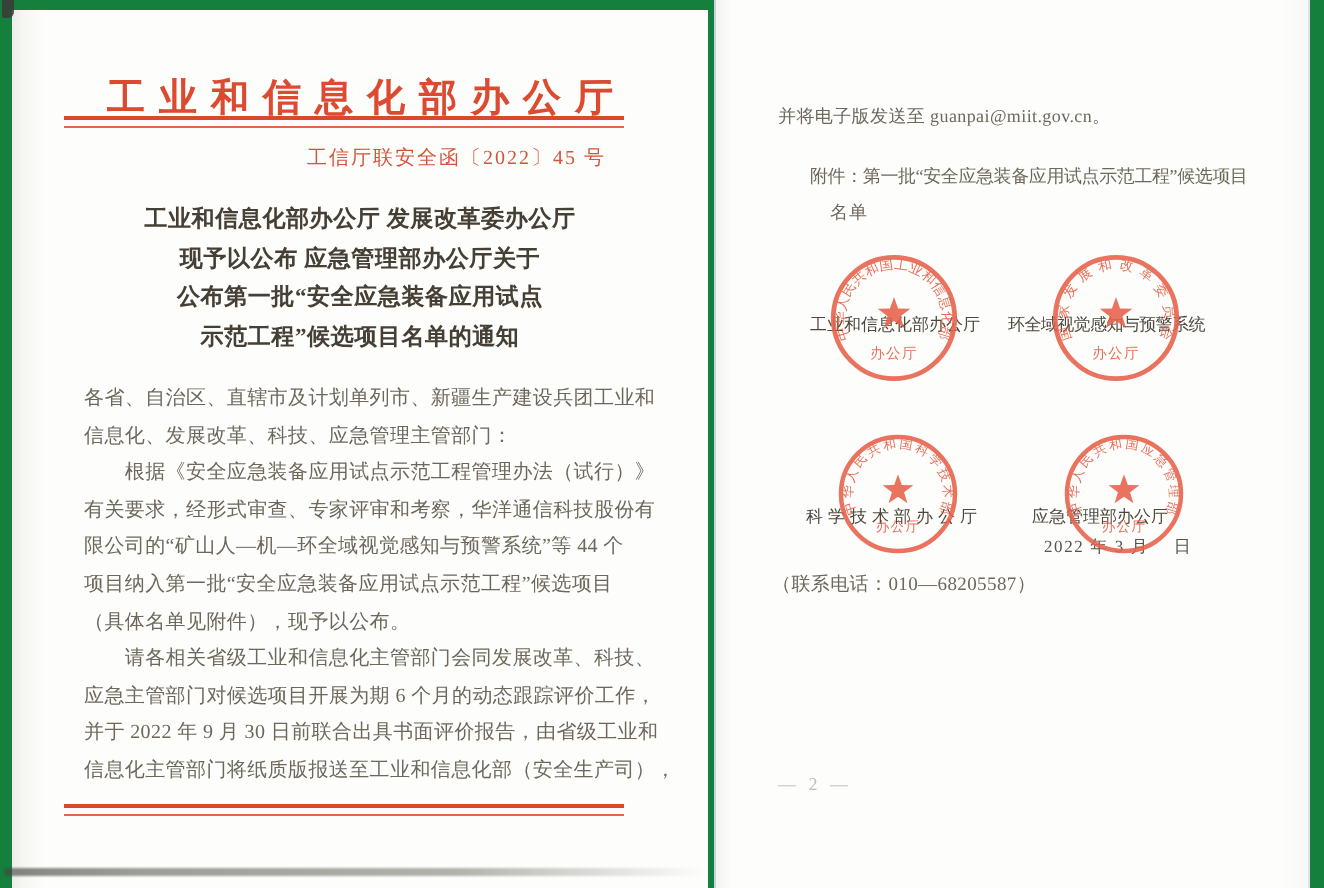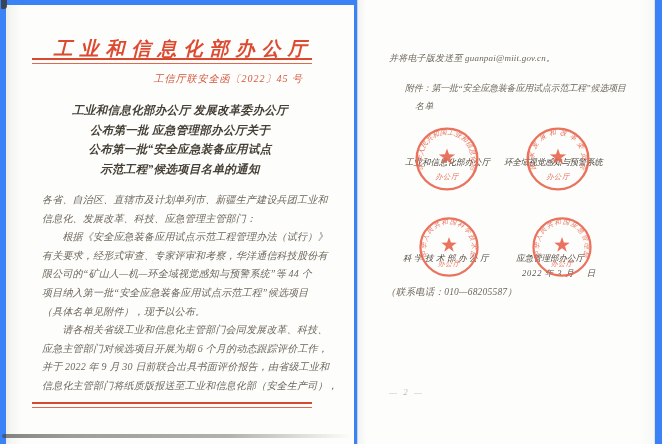--- a/index.html
+++ b/index.html
@@ -1,20 +1,19 @@
 <!DOCTYPE html>
 <html><head>
 <meta charset="utf-8">
 <style>
   html,body{margin:0;padding:0;background:#ffffff;}
   .scan{
     position:relative;width:662px;height:444px;overflow:hidden;
-    background:#3b82f6;
+    background:#15803d;
     font-family:"Liberation Serif","DejaVu Serif",serif;
-    font-style:italic;
   }
   .page{position:absolute;background:#fdfdfb;}
   .page-left{
     left:6px;top:5px;width:348px;height:439px;
     background:linear-gradient(90deg,#ececea 0px,#f6f6f3 6px,#fdfdfb 16px);
   }
   .page-right{
     left:357px;top:0;width:296px;height:444px;
     border-left:1px solid #c9d2df;border-right:1px solid #dde3ec;
     background:linear-gradient(90deg,#f2f3f1 0px,#fdfdfb 8px,#fdfdfb 280px,#f8f9f7 100%);
@@ -72,21 +71,21 @@
 
 <div class="scan">
 
   <div class="page page-left">
     <div class="masthead-title">工业和信息化部办公厅</div>
     <div class="red-rule rule-top"></div>
     <div class="doc-number">工信厅联安全函〔2022〕45 号</div>
 
     <div class="notice-title">
       <div>工业和信息化部办公厅 发展改革委办公厅</div>
-      <div>公布第一批 应急管理部办公厅关于</div>
+      <div>现予以公布 应急管理部办公厅关于</div>
       <div>公布第一批“安全应急装备应用试点</div>
       <div>示范工程”候选项目名单的通知</div>
     </div>
 
     <div class="body-block">
       <div>各省、自治区、直辖市及计划单列市、新疆生产建设兵团工业和</div>
       <div>信息化、发展改革、科技、应急管理主管部门：</div>
       <div>　　根据《安全应急装备应用试点示范工程管理办法（试行）》</div>
       <div>有关要求，经形式审查、专家评审和考察，华洋通信科技股份有</div>
       <div>限公司的“矿山人—机—环全域视觉感知与预警系统”等 44 个</div>

